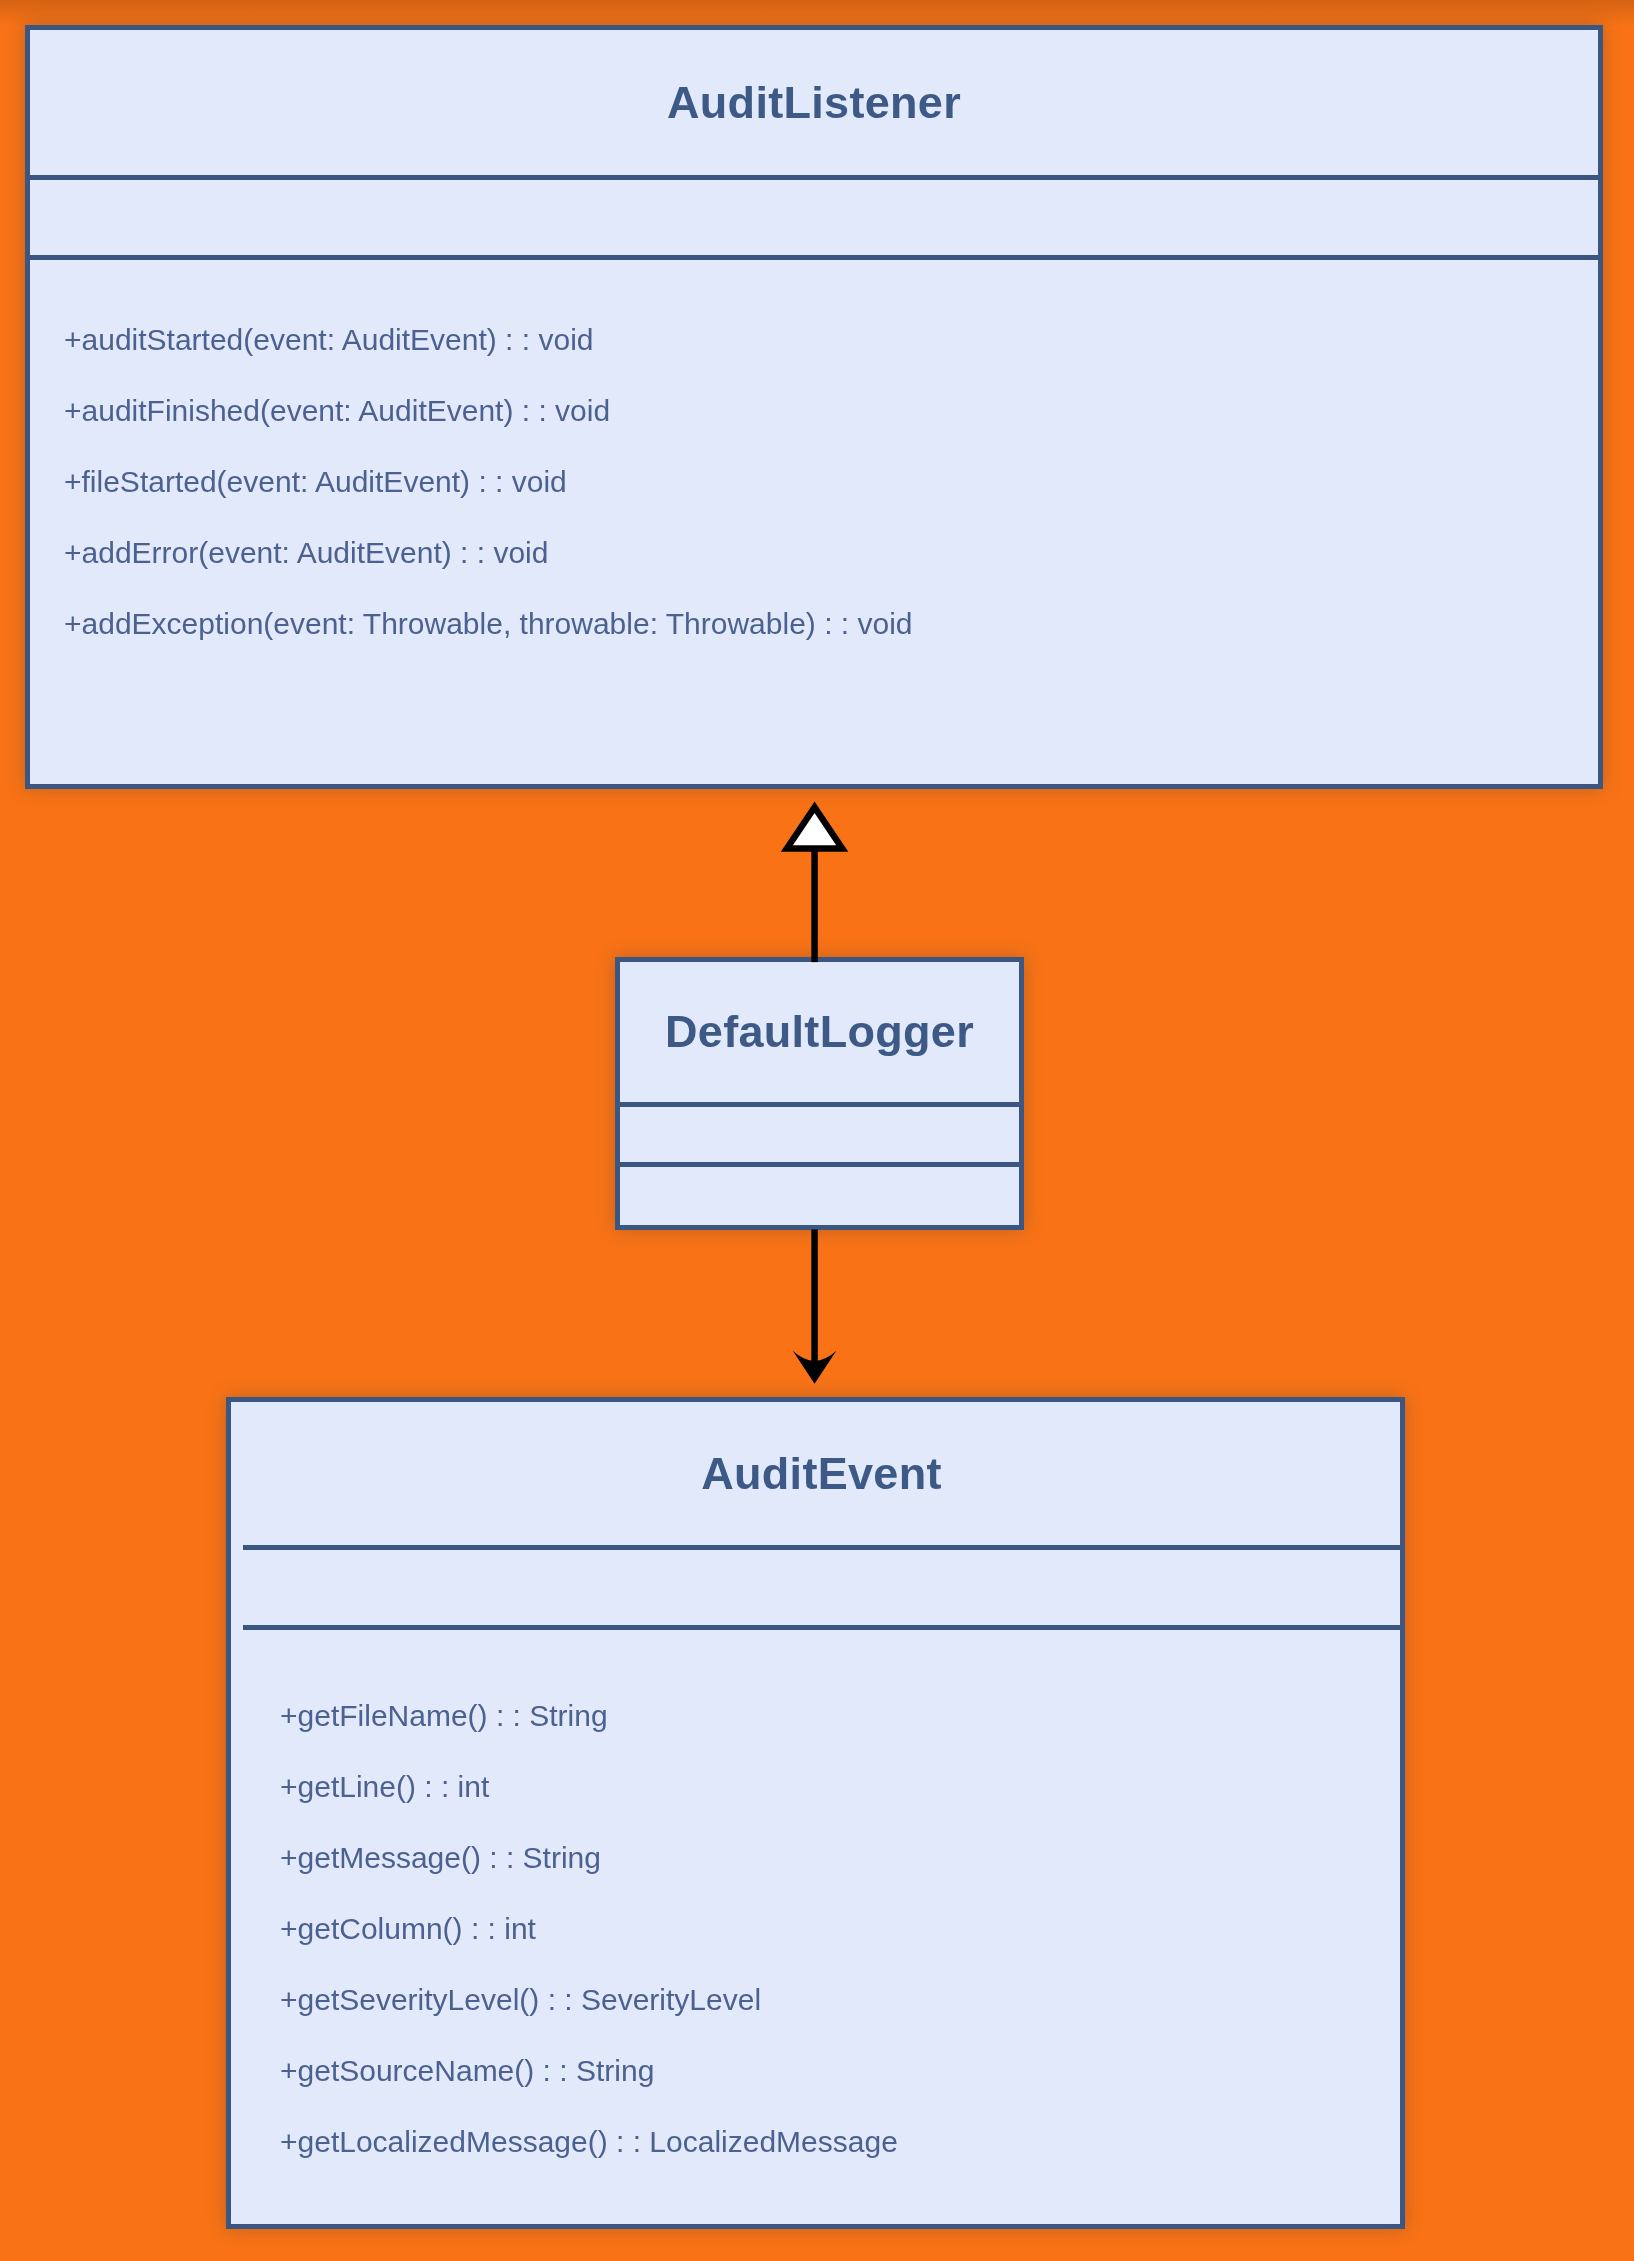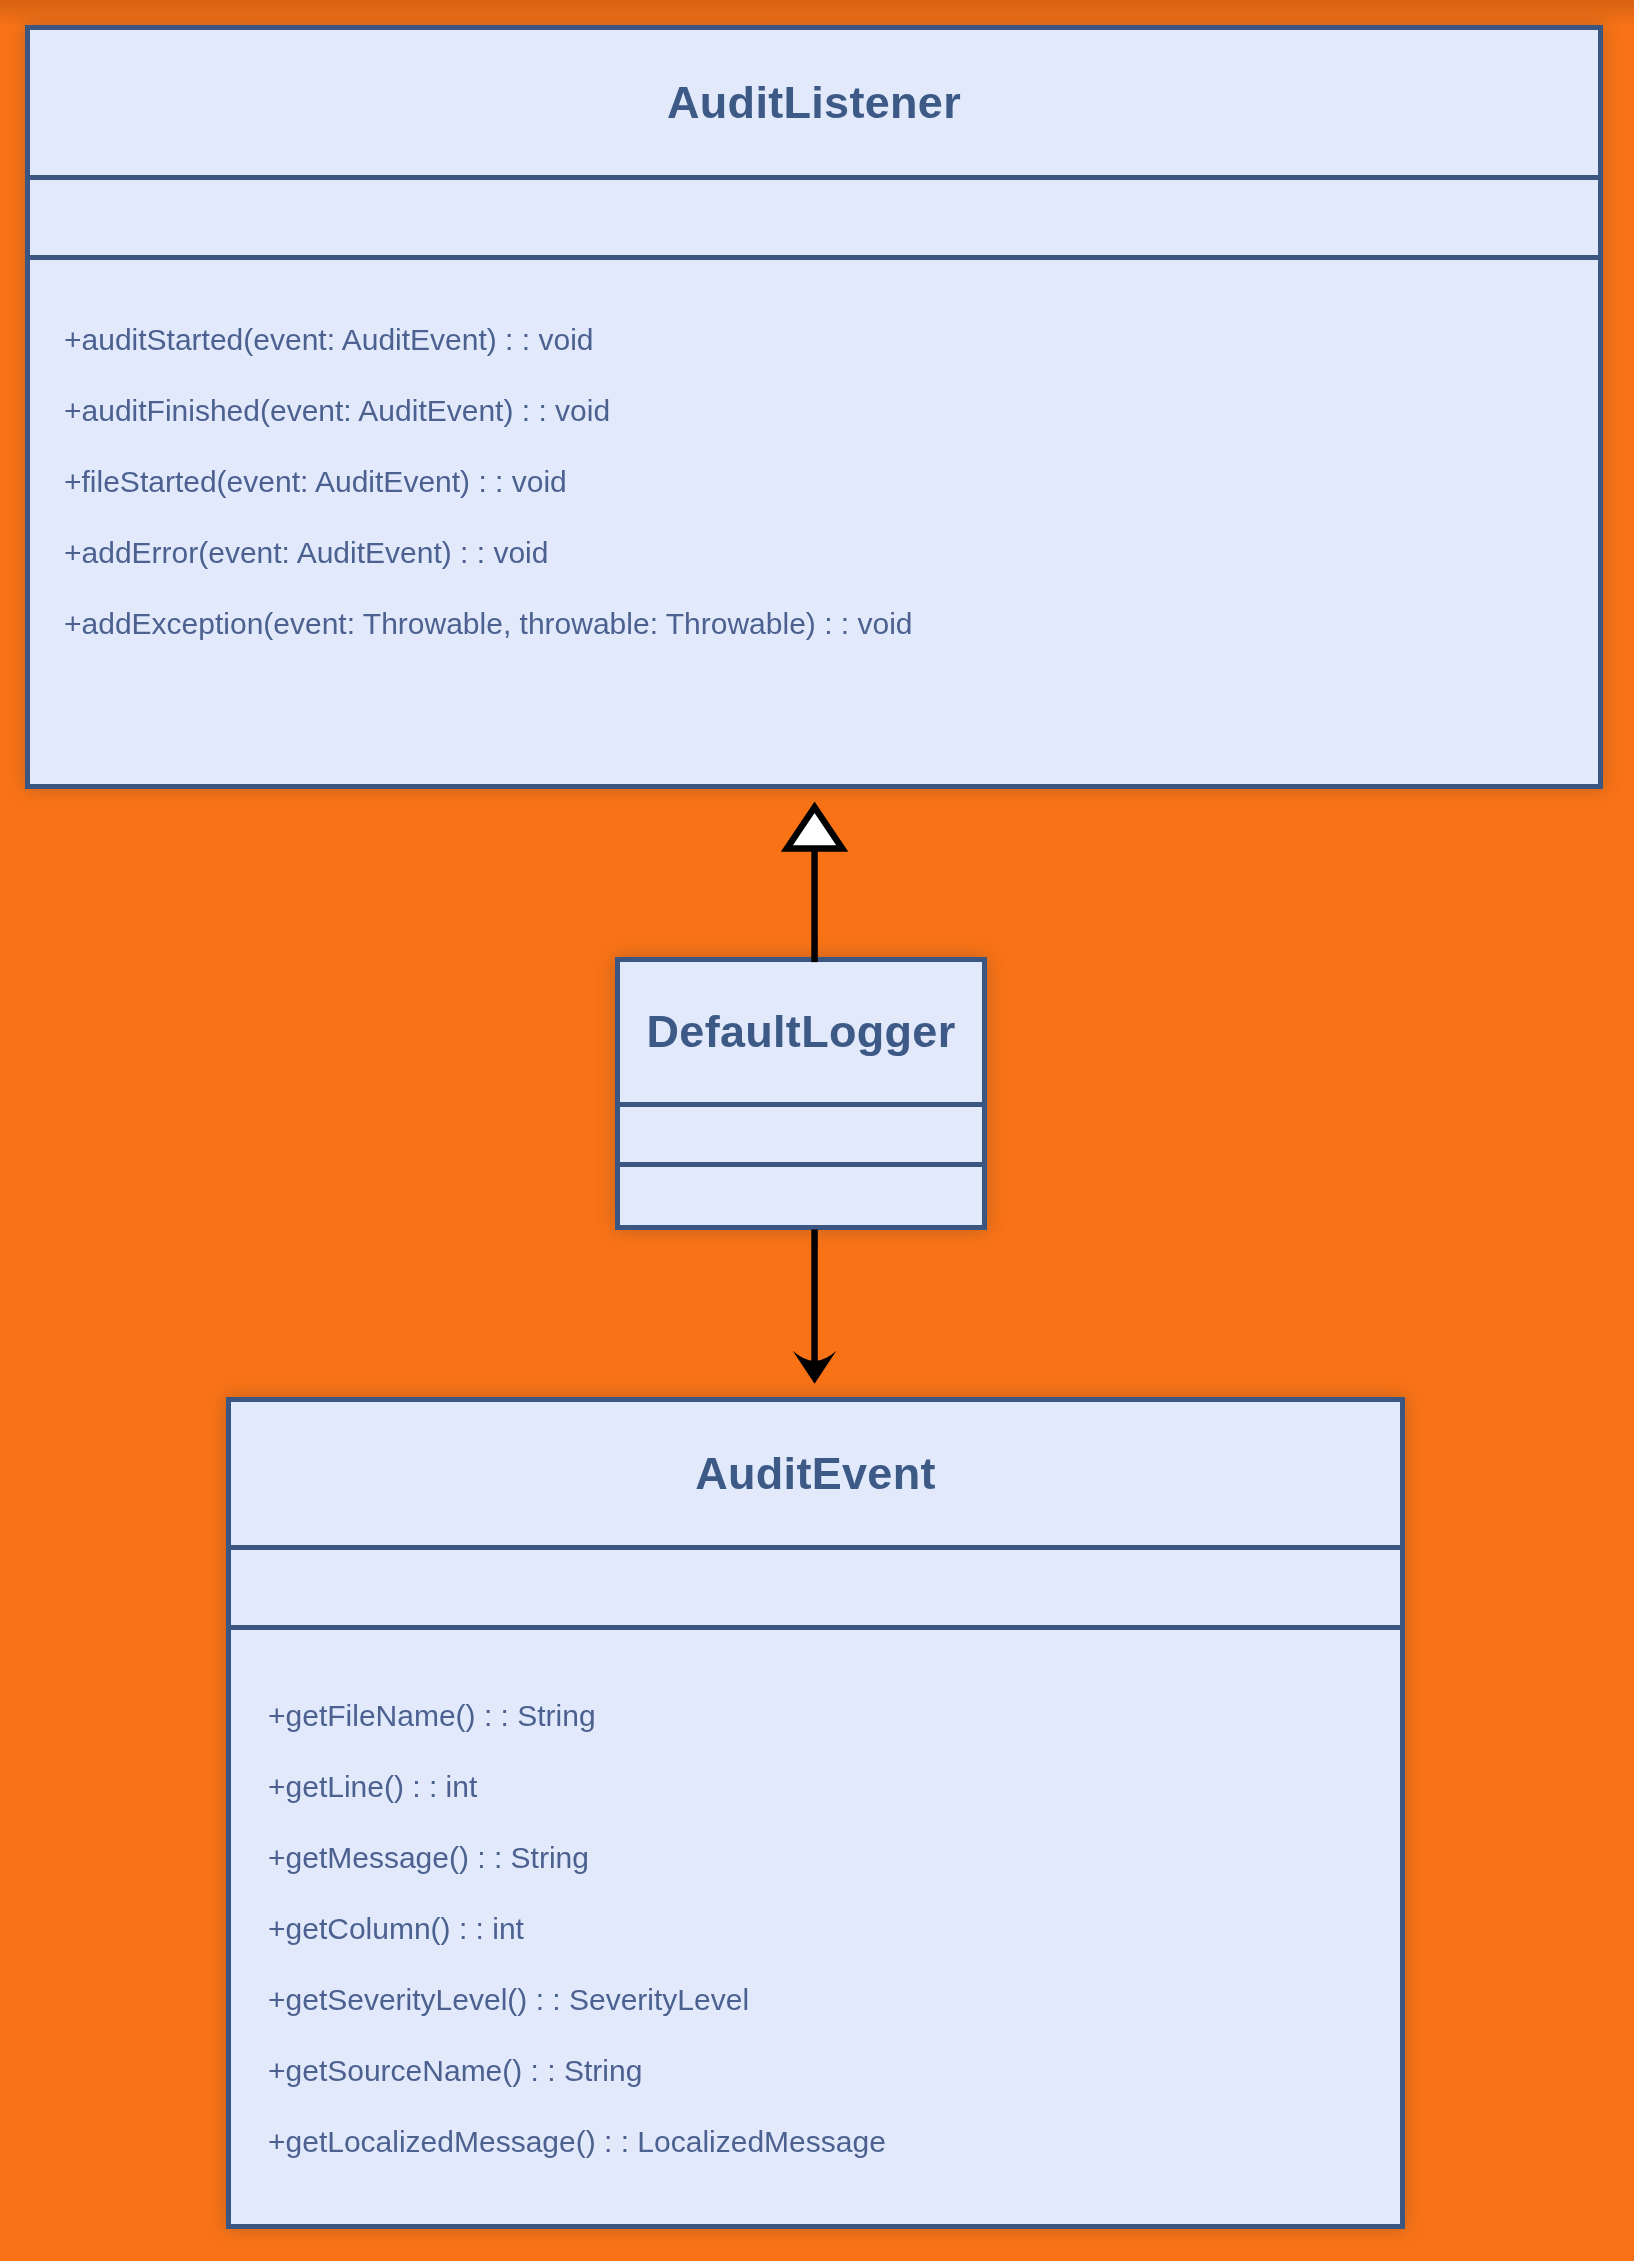--- a/index.html
+++ b/index.html
@@ -57,25 +57,25 @@
     line-height: 71px;
     font-size: 30px;
     white-space: nowrap;
   }
   
   #box-audit-listener { left: 25px; top: 25px; width: 1578px; height: 764px; }
   #box-audit-listener .sec-title   { height: 145px; }
   #box-audit-listener .sec-attrs   { height: 75px; }
   #box-audit-listener .sec-methods { padding: 44px 0 0 34px; }
   
-  #box-default-logger { left: 615px; top: 957px; width: 372px; height: 273px; }
+  #box-default-logger { left: 615px; top: 957px; width: 409px; height: 273px; }
   #box-default-logger .sec-title   { height: 140px; }
   #box-default-logger .sec-attrs   { height: 55px; }
   
-  #box-audit-event { left: 226px; top: 1397px; width: 1179px; height: 832px; }
+  #box-audit-event { left: 226px; top: 1397px; width: 1179px; height: 832px; padding-left: 12px; }
   #box-audit-event .sec-title   { height: 143px; }
   #box-audit-event .sec-attrs   { height: 75px; }
   #box-audit-event .sec-methods { padding: 50px 0 0 37px; }
 
   #relationship-arrows {
     position: absolute;
     left: 0; top: 0;
     width: 1635px;
     height: 2261px;
     pointer-events: none;

